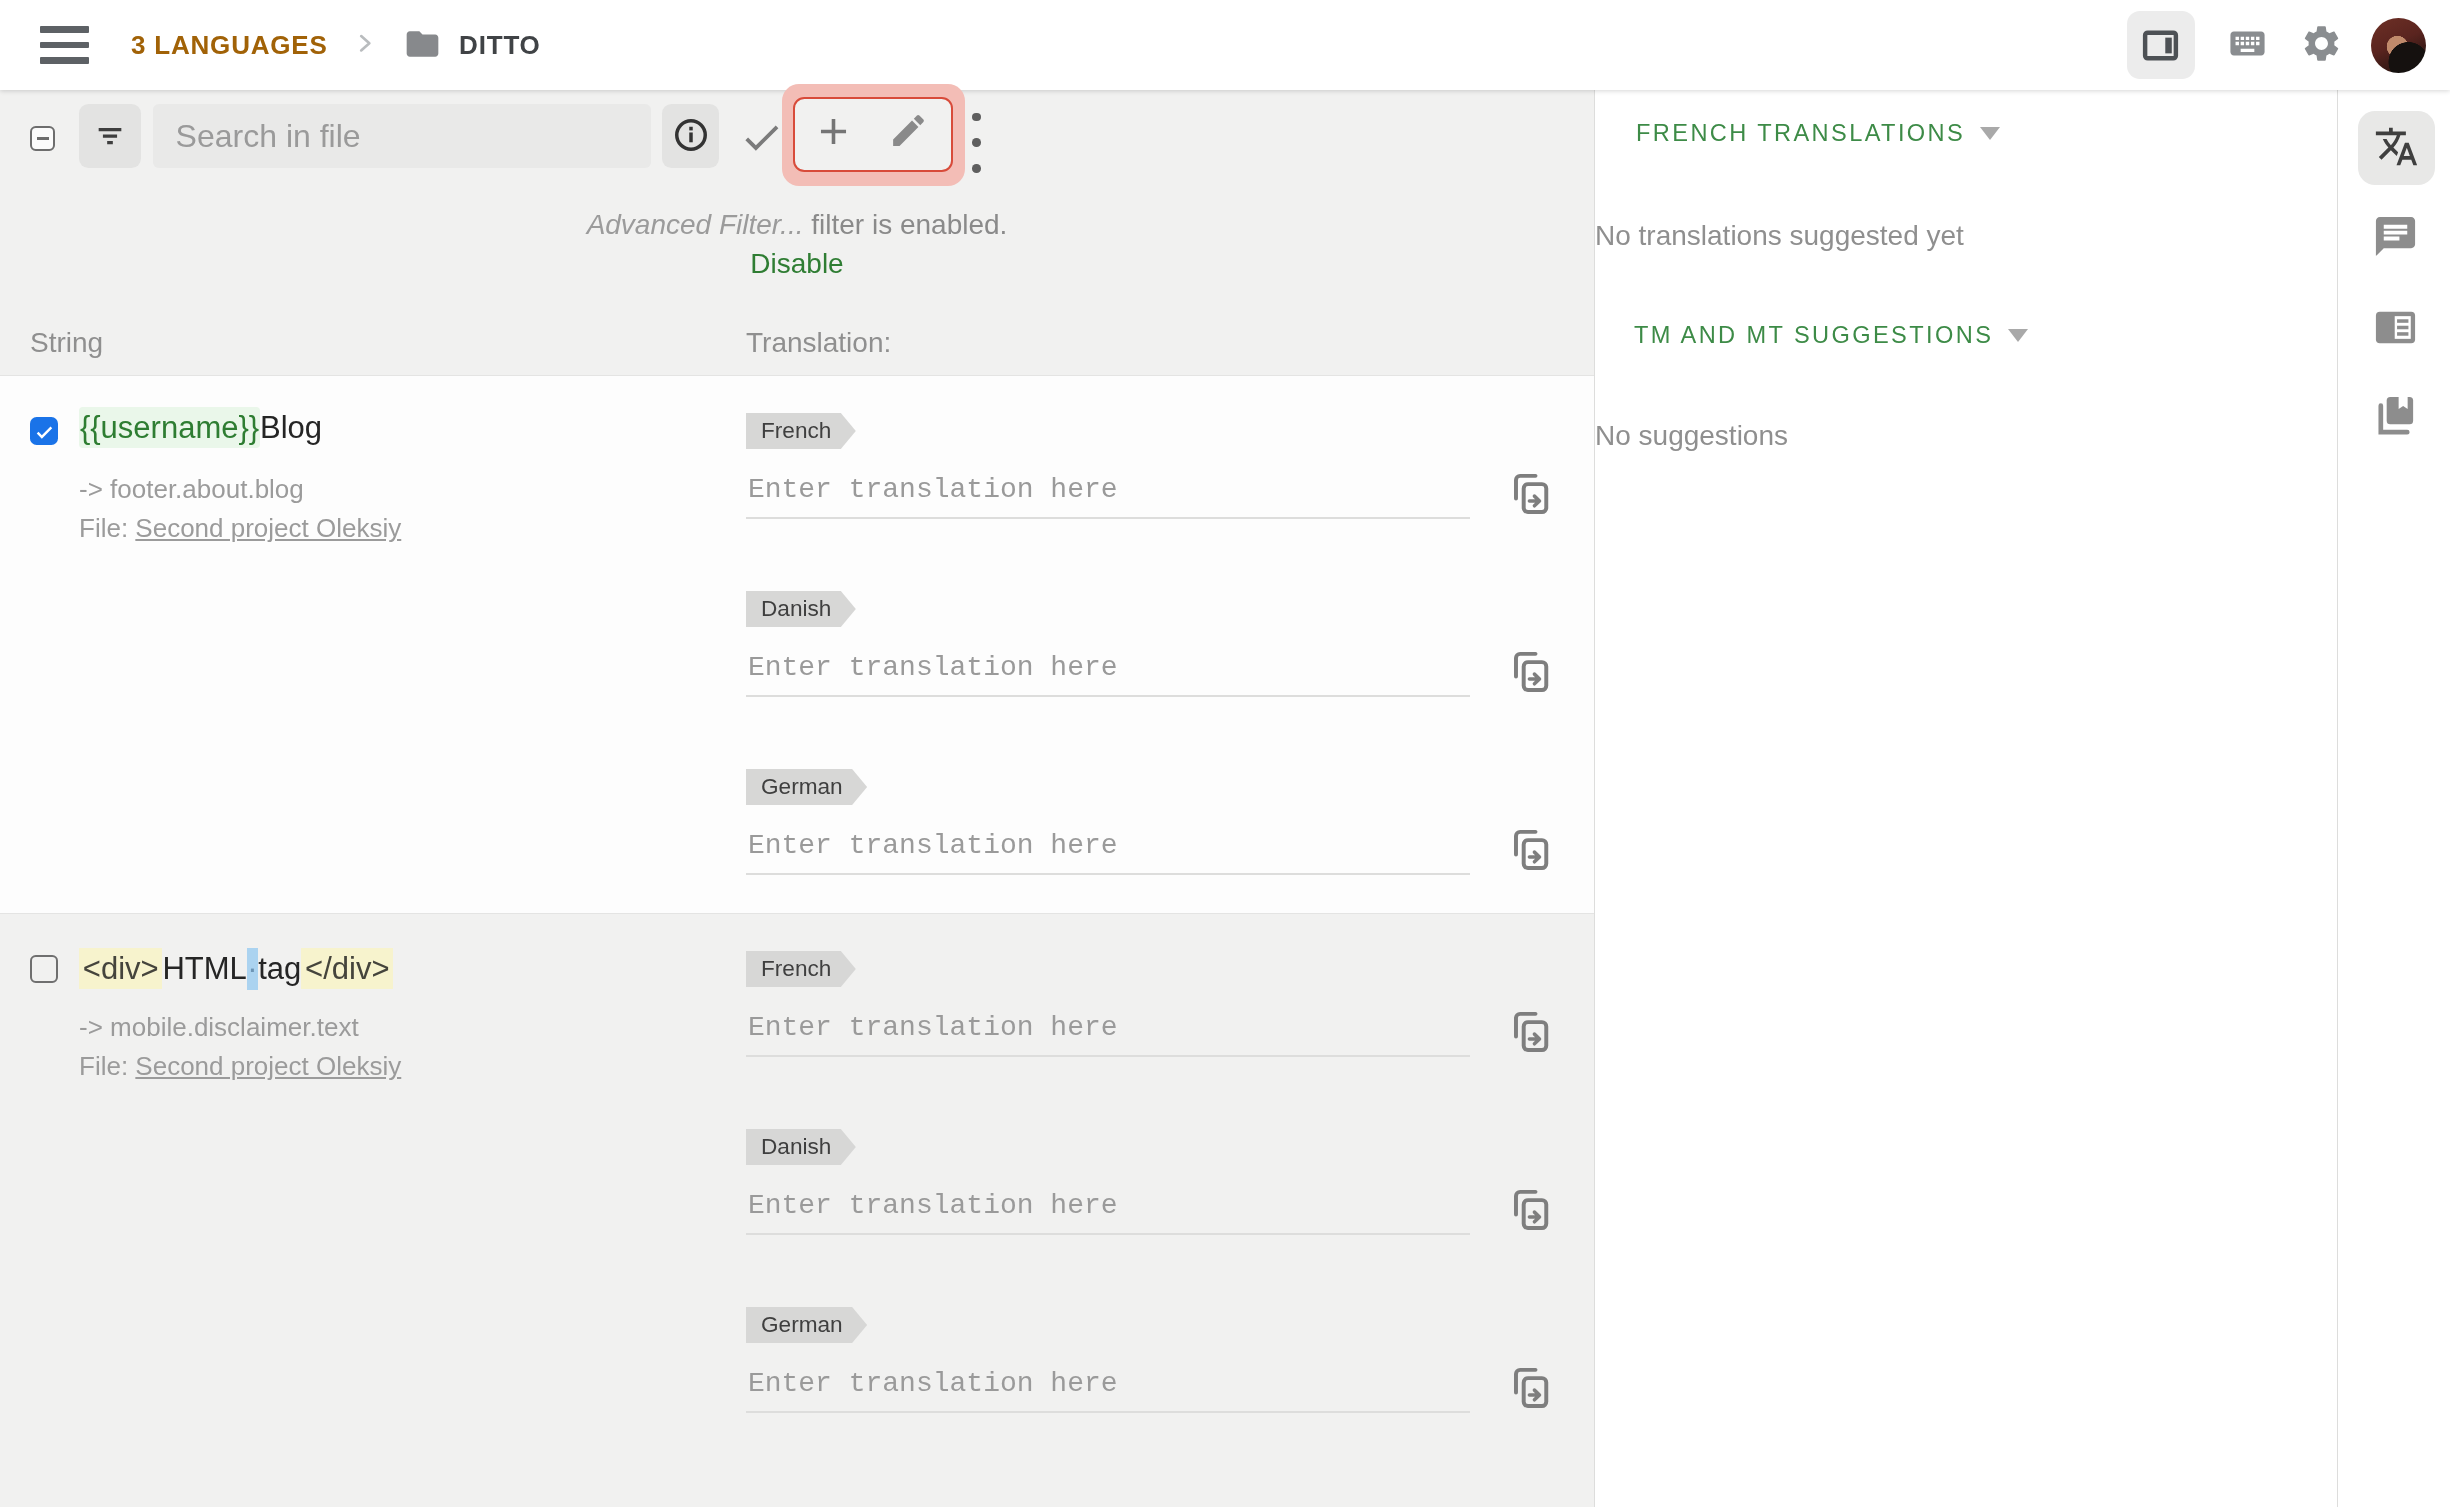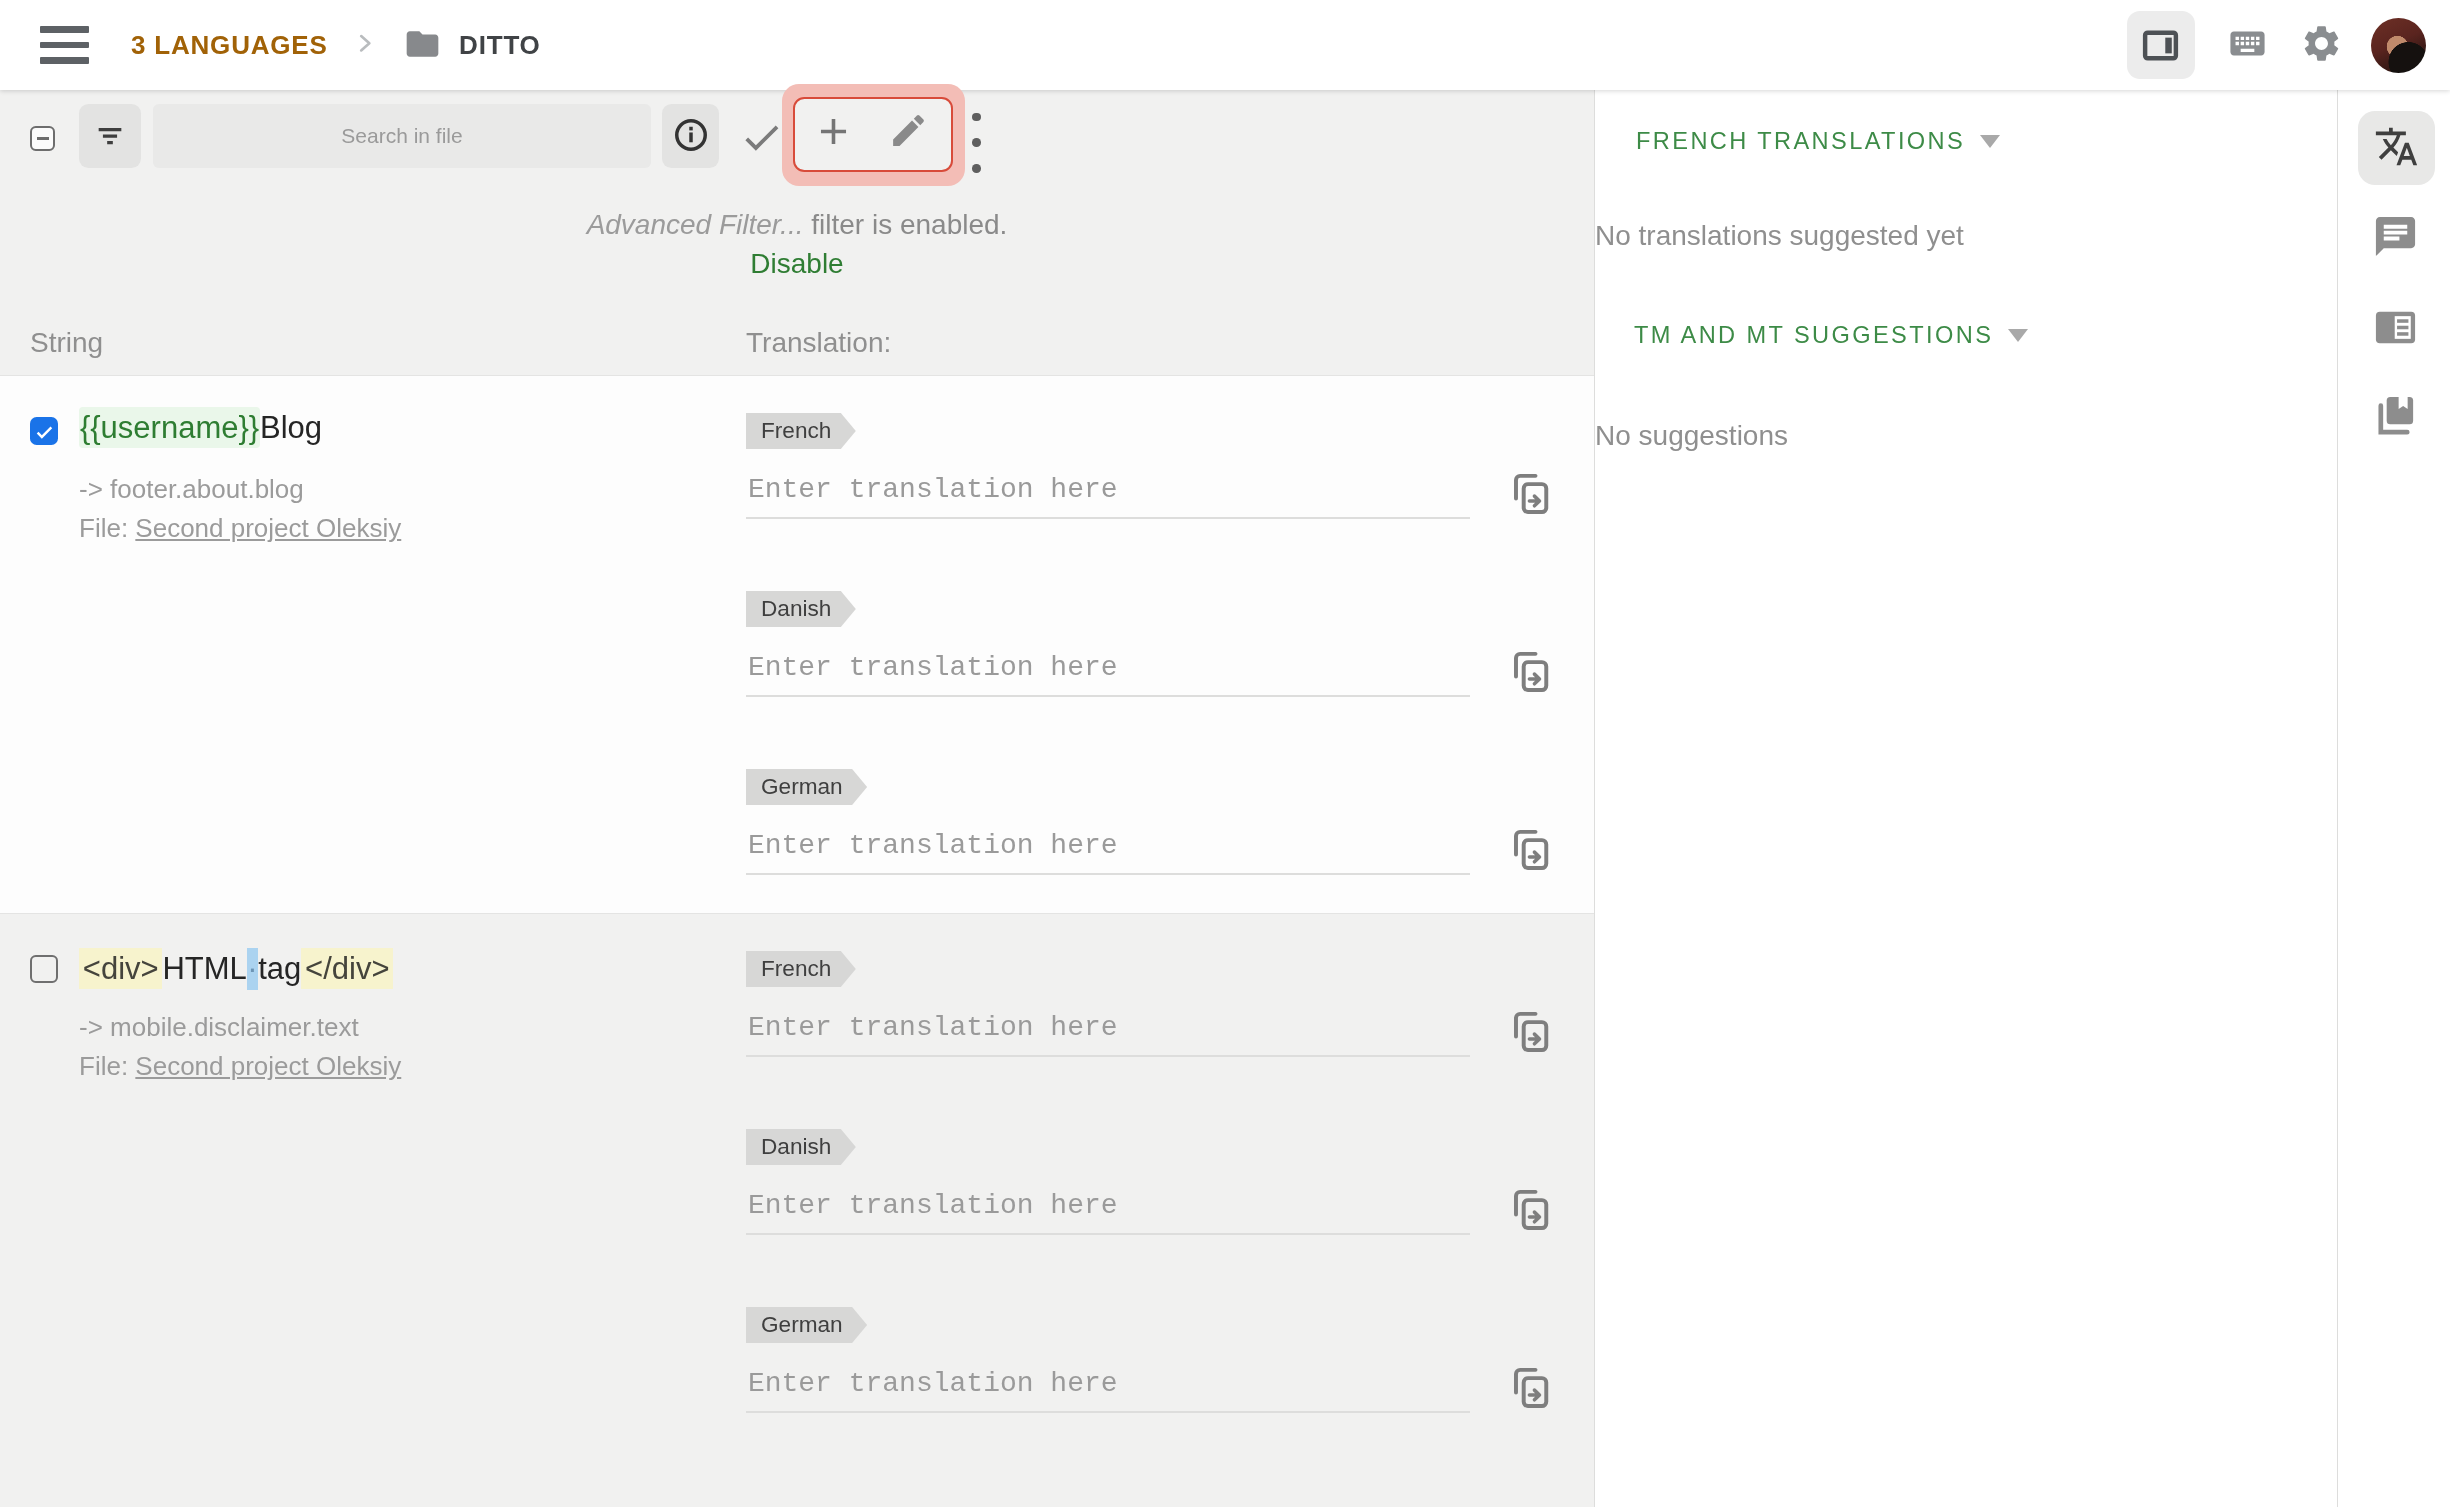--- a/index.html
+++ b/index.html
@@ -38,21 +38,21 @@
     border:2.8px solid #6d6d6d; border-radius:5.7px; background:#fbfbfb;
     display:flex; align-items:center; justify-content:center; }
   .sel-all i { display:block; width:12.3px; height:3.3px; background:#6d6d6d; }
 
   .tool-btn { position:absolute; background:#e3e3e2; border-radius:9.4px;
     display:flex; align-items:center; justify-content:center; color:#3e3e3e; }
   .filter-btn { left:79px; top:14px; width:62px; height:64px; }
   .info-btn   { left:662px; top:14px; width:57px; height:64px; }
   .search-box { position:absolute; left:153px; top:14px; width:498px; height:64px;
     background:#e9e9e8; border-radius:5.7px; border:none; padding:0 22.6px;
-    font-size:21px; color:#4d7c0f; font-family:inherit;text-align:center; }
+    font-size:32px; color:#4d7c0f; font-family:inherit; }
   .search-box::placeholder { color:#9a9a9a; }
   .approve-ic { position:absolute; left:739px; top:24.5px; color:#7b7b7b; }
   .dots { position:absolute; left:972px; top:22.6px; width:9.4px; height:60px;
     display:flex; flex-direction:column; justify-content:space-between; align-items:center; }
   .dots i { width:8.5px; height:8.5px; border-radius:50%; background:#5f5f5f; }
 
   
   .annot { position:absolute; left:782px; top:-5.7px; width:183px; height:102px;
     background:#f3bdb6; border-radius:17px; z-index:20; }
   .annot-inner { position:absolute; left:11.3px; top:13px; width:160px; height:75px;
@@ -110,21 +110,21 @@
   
   .rpanel { position:absolute; left:1594px; top:90px; width:743px; height:1418px;
     background:#ffffff; border-left:0.9px solid #dddddc; }
   .sec-title { position:absolute; font-size:23.6px; letter-spacing:2.4px;
     color:#3d8b47; display:flex; align-items:center; }
   .tri { width:0; height:0; border-left:10.4px solid transparent;
     border-right:10.4px solid transparent; border-top:13px solid #a9a9a9;
     margin-left:15px; cursor:pointer; }
   .sec-empty { position:absolute; left:0; width:100%; text-align:left;
     font-size:28px; color:#8f8f8f; }
-  .s1t { left:41px; top:30px;margin-top:8px; } .s1e { top:130px; }
+  .s1t { left:41px; top:30px; } .s1e { top:130px; }
   .s2t { left:39px; top:232px; } .s2e { top:330px; }
 
   
   .rail { position:absolute; left:2337px; top:90px; width:113px; height:1418px;
     background:#ffffff; border-left:0.9px solid #dddddc; }
   .rail-active { position:absolute; left:20px; top:21px; width:77px; height:74px;
     background:#e8e8e7; border-radius:17px; display:flex; align-items:center;
     justify-content:center; color:#3f3f3f; }
   .rail-ic { position:absolute; left:34px; color:#8d8d8d; cursor:pointer; }
   .ric2 { top:123px; } .ric3 { top:214px; } .ric4 { top:302px; }

